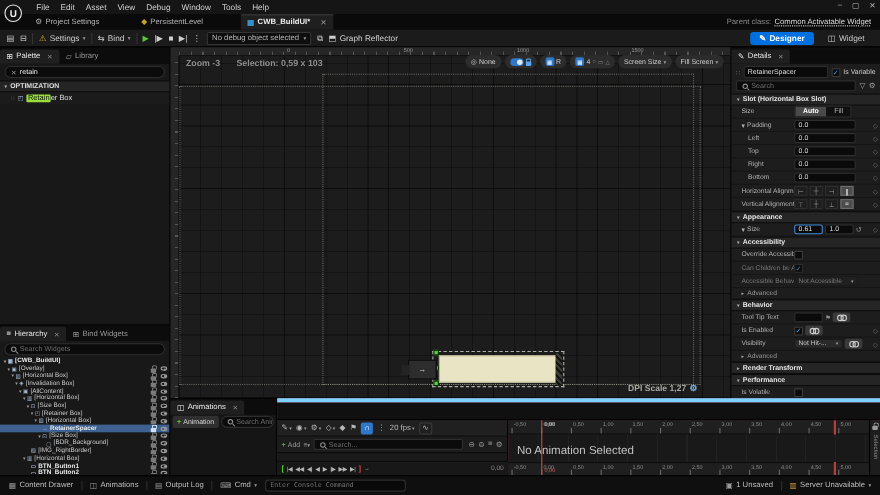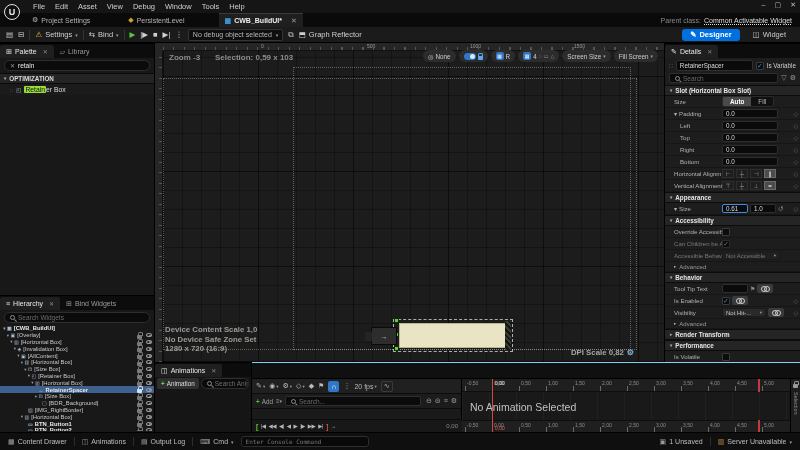--- a/index.html
+++ b/index.html
@@ -136,21 +136,21 @@
   .ibind::before{left:0}.ibind::after{left:3px}
   .rst{color:#8f8f8f;font-size:6.5px}
   .flag{color:#8f8f8f;font-size:6px}
 
   
   #animleft{left:155px;top:362px;width:97px;height:70px;background:#151515;border-right:1px solid #000;border-top:1px solid #000}
   #animbtnrow{display:flex;align-items:center;gap:2px;padding:1px 2px}
   #addanim{background:#2f2f2f;border-radius:2px;height:11px;display:flex;align-items:center;padding:0 4px;font-size:6.3px;color:#ddd;white-space:nowrap}
   #addanim b{color:#6fd14a;margin-right:2px;font-weight:bold}
   #animsearch{flex:1;margin:0;height:11px}
-  #seq{left:252px;top:362px;width:548px;height:70px;background:#be185d;border-top:1px solid #7dd3fc}
+  #seq{left:252px;top:362px;width:548px;height:70px;background:#be185d;border-top:4px solid #7dd3fc}
   #seqtabrow{height:16px;background:#101010;border-bottom:1px solid #000}
   #outliner{position:absolute;left:0;top:16px;width:210px;bottom:0;background:#1a1a1a;border-right:1px solid #000}
   #seqtools{height:15px;display:flex;align-items:center;gap:4px;padding:0 4px;background:#202020;border-bottom:1px solid #0c0c0c}
   .sic{display:flex;align-items:center;gap:1px;color:#b9b9b9;font-size:7px}
   .sic.on{background:#2f77c9;color:#fff;border-radius:2px;padding:0 3px;height:11px}
   .sic.boxed{border:1px solid #3a3a3a;border-radius:2px;padding:0 2px;height:11px}
   .sic .caret{font-size:4.5px}
   #seqadd{height:15px;display:flex;align-items:center;gap:3px;padding:0 4px;background:#1c1c1c;border-bottom:1px solid #0c0c0c}
   #addtrack{display:flex;align-items:center;gap:2px;font-size:6.3px;color:#9f9f9f}
   #addtrack b{color:#5fb54a}
@@ -484,27 +484,22 @@
         </span>
       </div>
     <div id="widgetfill"></div>
     <div id="sel-outline">
       <div id="hatch"></div>
     </div>
     <div class="handle" style="left:239px;top:275px"></div>
     <div class="handle" style="left:239px;top:289px"></div>
     <div class="handle" style="left:239px;top:303px"></div>
     <div id="spacer-flyout">→</div>
-    <div id="ovtext">
-        <div>Device Content Scale 1,0</div>
-        <div>No Device Safe Zone Set</div>
-        <div>1280 x 720 (16:9)</div>
-      </div>
     <div id="dpi">
-      <span>DPI Scale 0,82</span>
+      <span>DPI Scale 1,27</span>
       <span class="gear">⚙</span>
     </div>
   </div>
 
   <div id="details" class="abs">
     <div class="ptabs">
       <span class="ptab on">
           <span>✎</span>
           <span>Details</span>
           <span class="x">✕</span>

